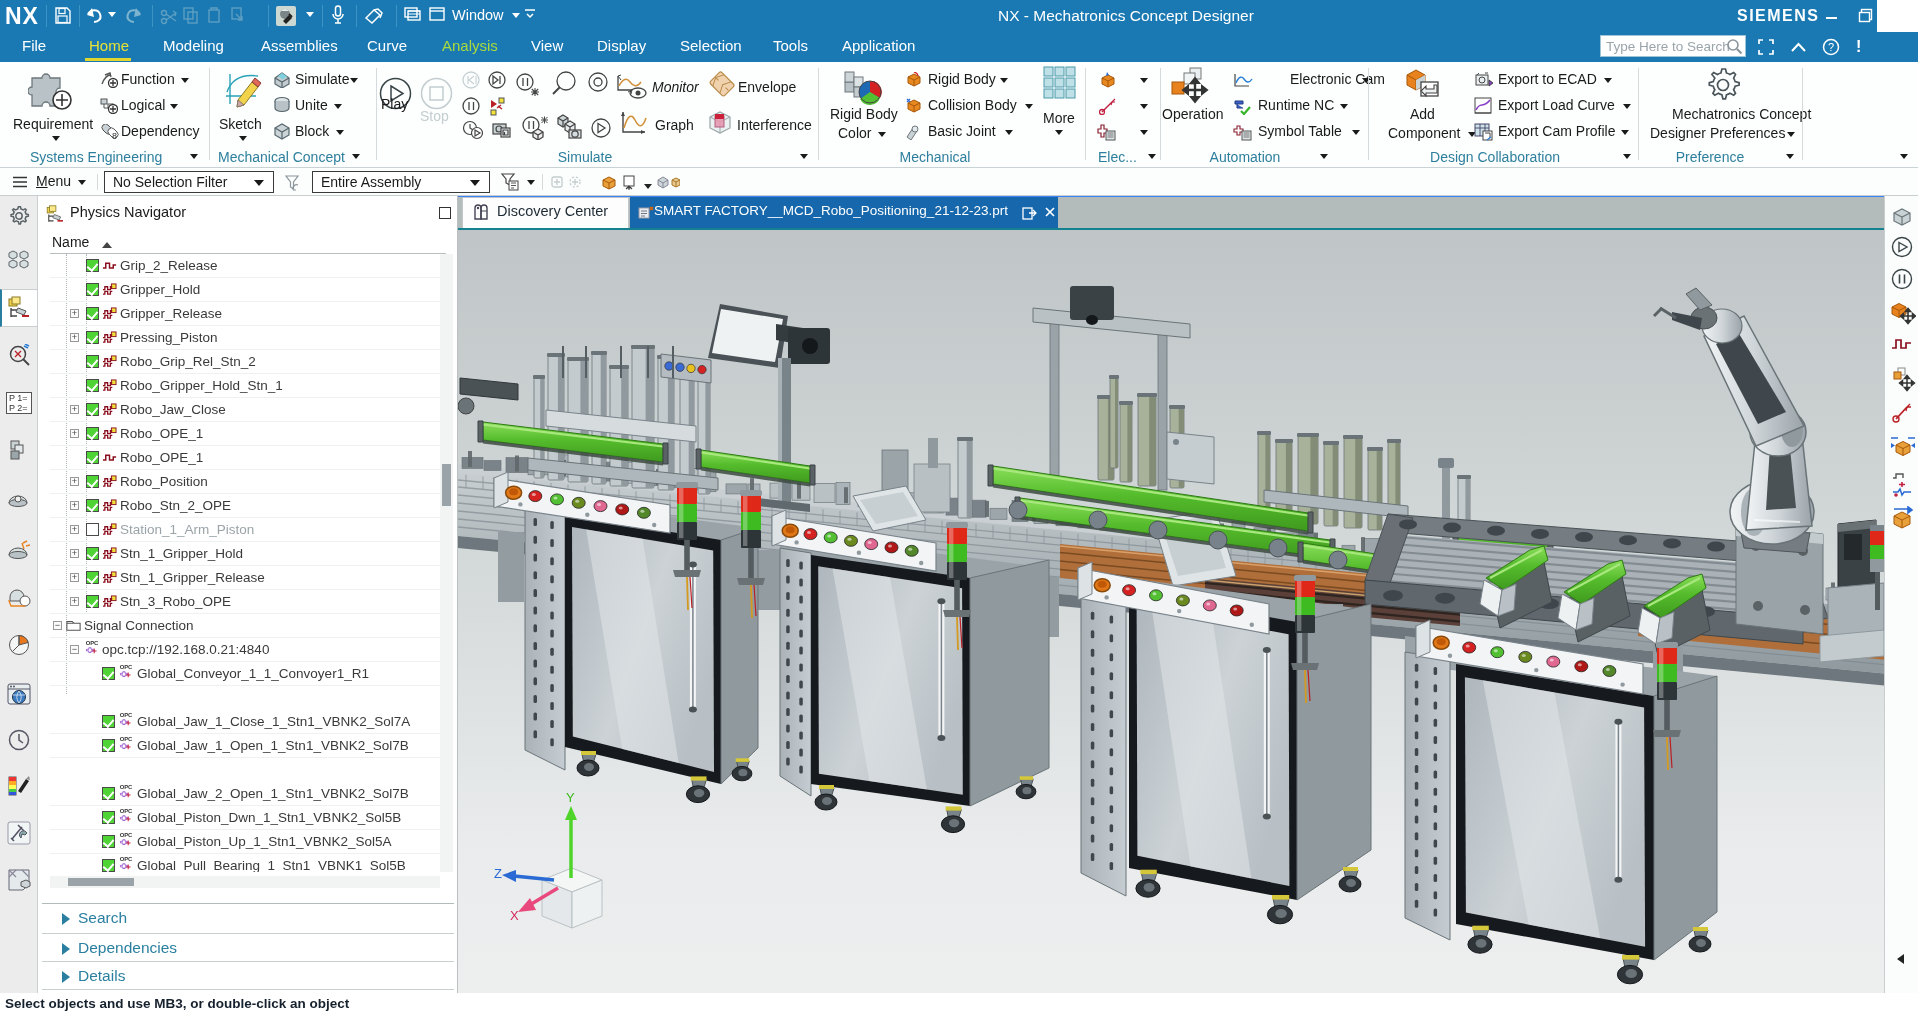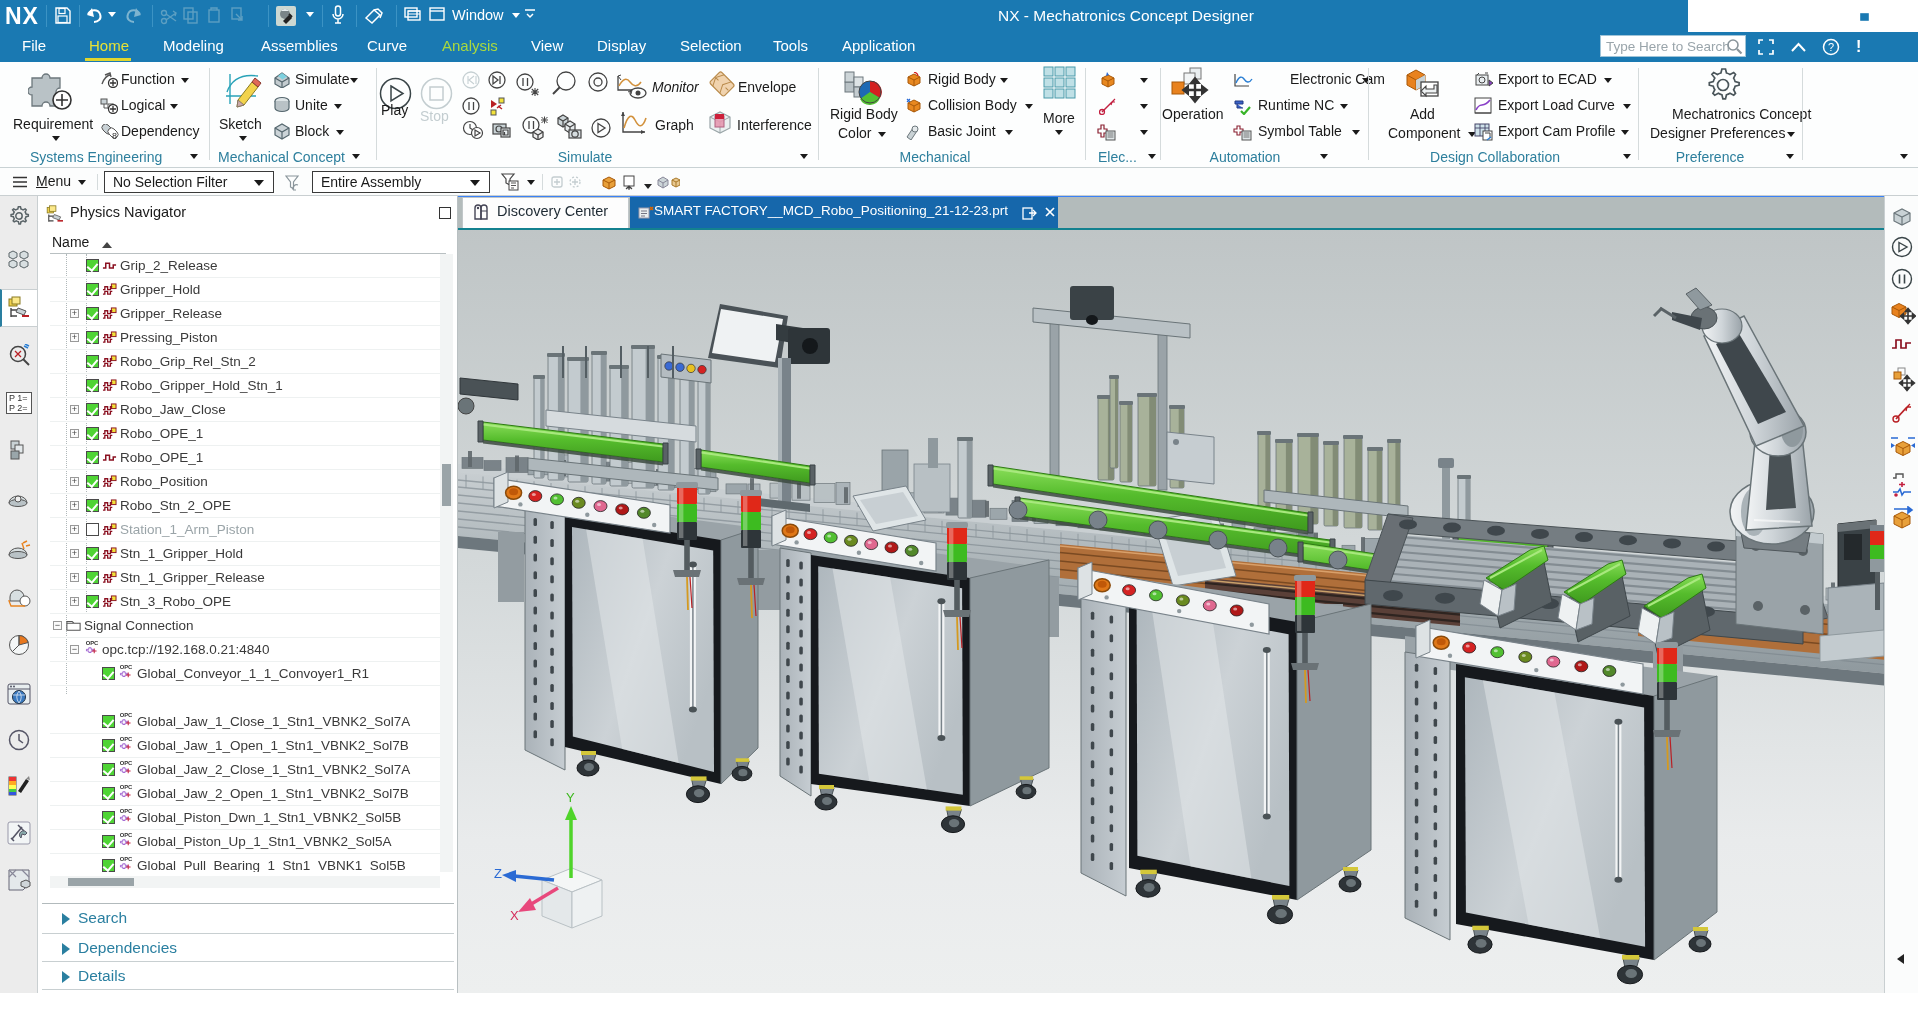--- a/index.html
+++ b/index.html
@@ -1,21 +1,21 @@
 <!DOCTYPE html>
 <html><head>
 <meta charset="utf-8">
 <style>
 * { margin:0; padding:0; box-sizing:border-box; }
 html,body { width:1918px; height:1016px; overflow:hidden; font-family:"Liberation Sans", sans-serif; background:#fff; }
 #app { position:absolute; left:0; top:0; width:1918px; height:1016px; }
 .abs { position:absolute; }
 
 
-#titlebar { left:0; top:0; width:1688px; height:32px; background:#1a79b2; color:#fff; }
+#titlebar { left:0; top:0; width:1877px; height:32px; background:#1a79b2; color:#fff; }
 #menubar { left:0; top:32px; width:1918px; height:30px; background:#1a79b2; }
 .tsep { top:5px; width:1px; height:22px; background:#3c93c4; }
 .mitem { position:absolute; top:5px; font-size:15px; color:#fff; }
 #ribbon { left:0; top:62px; width:1918px; height:106px; background:#fdfefe; border-bottom:1px solid #c9d2d4; }
 .glabel { position:absolute; top:87px; font-size:14px; color:#2d7f9d; text-align:center; white-space:nowrap; }
 .dar { position:absolute; width:0; height:0; border-left:4.5px solid transparent; border-right:4.5px solid transparent; border-top:5.5px solid #1a1a1a; }
 .gsep { position:absolute; top:6px; width:1px; height:92px; background:#d5dbdc; }
 .ritem { position:absolute; font-size:14px; color:#1a1a1a; }
 #toolbar2 { left:0; top:168px; width:1918px; height:28px; background:#fcfdfd; border-bottom:1px solid #c9cfd1; }
 .combo { height:22px; background:#fff; border:1px solid #3a3a3a; font-size:14px; color:#1a1a1a; padding:2px 0 0 8px; }
@@ -217,21 +217,21 @@
     <div class="ritem" style="left:295px;top:61px;">Block</div>
       <div class="dar" style="left:336px;top:68px;"></div>
     <div class="glabel" style="left:218px;width:125px;">Mechanical Concept</div>
     <div class="dar" style="left:352px;top:92px;"></div>
     <div class="gsep" style="left:376px;"></div>
 
     <svg class="abs" style="left:379px;top:15px;" width="33" height="33" viewBox="0 0 33 33">
         <circle cx="16.5" cy="16.5" r="15" fill="none" stroke="#3a4548" stroke-width="1.5"></circle>
         <path d="M12 9 L24 16.5 L12 24z" fill="none" stroke="#3a4548" stroke-width="1.5"></path>
       </svg>
-    <div class="ritem" style="left:381px;top:40px;">Play</div>
+    <div class="ritem" style="left:381px;top:34px;">Play</div>
     <svg class="abs" style="left:420px;top:15px;" width="33" height="33" viewBox="0 0 33 33">
         <circle cx="16.5" cy="16.5" r="15" fill="none" stroke="#c3cdd0" stroke-width="1.5"></circle>
         <rect x="10" y="10" width="13" height="13" fill="none" stroke="#c3cdd0" stroke-width="1.5"></rect>
       </svg>
     <div class="ritem" style="left:420px;top:46px;color:#c3cdd0;">Stop</div>
     <g class="abs"></g>
     <svg class="abs" style="left:461px;top:8px;" width="150" height="70" viewBox="0 0 150 70">
       <g fill="none" stroke="#c6d0d3" stroke-width="1.3">
           <circle cx="10" cy="10" r="8"></circle>
           <path d="M7 6 v8 M13 6 l-5 4 5 4 M15 6 v8" stroke-width="1.1"></path>
@@ -838,30 +838,20 @@
         </div>
     <div class="tree-row" style="top:480px;">
           <div class="abs" style="left:0;top:23px;width:390px;height:1px;background:#eef1f1;"></div>
           <div class="cb" style="left:52px;"></div>
           <svg class="sig" style="left:68px;top:2px" width="17" height="18" viewBox="0 0 17 18">
             <text x="1" y="7" font-size="7.5" font-weight="bold" fill="#333" font-family="Liberation Sans">OPC</text>
             <path d="M2 12 h3 v-2 h3 v2 h3 v2 h-3 v2 h-3 v-2 h-3z" fill="none" stroke="#8a40c8" stroke-width="1"></path>
             <path d="M12 11 v6 m-3 -3 h6" stroke="#c22040" stroke-width="1.3"></path>
           </svg>
           <div class="lbl" style="left:87px;color:#3a3a3a;">Global_Jaw_1_Open_1_Stn1_VBNK2_Sol7B</div>
-        </div>
-    <div class="tree-row" style="top:504px;">
-          <div class="abs" style="left:0;top:23px;width:390px;height:1px;background:#eef1f1;"></div>
-          <div class="cb" style="left:52px;"></div>
-          <svg class="sig" style="left:68px;top:2px" width="17" height="18" viewBox="0 0 17 18">
-            <text x="1" y="7" font-size="7.5" font-weight="bold" fill="#333" font-family="Liberation Sans">OPC</text>
-            <path d="M2 12 h3 v-2 h3 v2 h3 v2 h-3 v2 h-3 v-2 h-3z" fill="none" stroke="#8a40c8" stroke-width="1"></path>
-            <path d="M12 11 v6 m-3 -3 h6" stroke="#c22040" stroke-width="1.3"></path>
-          </svg>
-          <div class="lbl" style="left:87px;color:#3a3a3a;">Global_Jaw_2_Close_1_Stn1_VBNK2_Sol7A</div>
         </div>
     <div class="tree-row" style="top:528px;">
           <div class="abs" style="left:0;top:23px;width:390px;height:1px;background:#eef1f1;"></div>
           <div class="cb" style="left:52px;"></div>
           <svg class="sig" style="left:68px;top:2px" width="17" height="18" viewBox="0 0 17 18">
             <text x="1" y="7" font-size="7.5" font-weight="bold" fill="#333" font-family="Liberation Sans">OPC</text>
             <path d="M2 12 h3 v-2 h3 v2 h3 v2 h-3 v2 h-3 v-2 h-3z" fill="none" stroke="#8a40c8" stroke-width="1"></path>
             <path d="M12 11 v6 m-3 -3 h6" stroke="#c22040" stroke-width="1.3"></path>
           </svg>
           <div class="lbl" style="left:87px;color:#3a3a3a;">Global_Jaw_2_Open_1_Stn1_VBNK2_Sol7B</div>
@@ -1790,13 +1780,14 @@
         <path d="M2 20 h5 l2-3 2 6 2-3 h7" fill="none" stroke="#2a6ad4" stroke-width="1.5"></path>
         <circle cx="5" cy="23" r="1.8" fill="#c22040"></circle>
       </svg>
     <svg class="abs" style="left:5px;top:310px;" width="26" height="24" viewBox="0 0 26 24">
         <path d="M4 10 L12 6 l8 4 v8 l-8 4 -8-4z" fill="#e8a03a" stroke="#a85808"></path>
         <path d="M4 10 l8 4 8-4 M12 14 v8" fill="none" stroke="#a85808"></path>
         <path d="M4 3 h14 m0-2 l4 3 -4 3z" fill="#2a6ad4" stroke="#2a6ad4" stroke-width="1.6"></path>
       </svg>
     <div class="abs" style="left:12px;top:758px;width:0;height:0;border-top:5px solid transparent;border-bottom:5px solid transparent;border-right:7px solid #222;"></div>
   </div>
+  <div id="statusbar" class="abs">Select objects and use MB3, or double-click an object</div>
 </div>
 
 </body></html>

